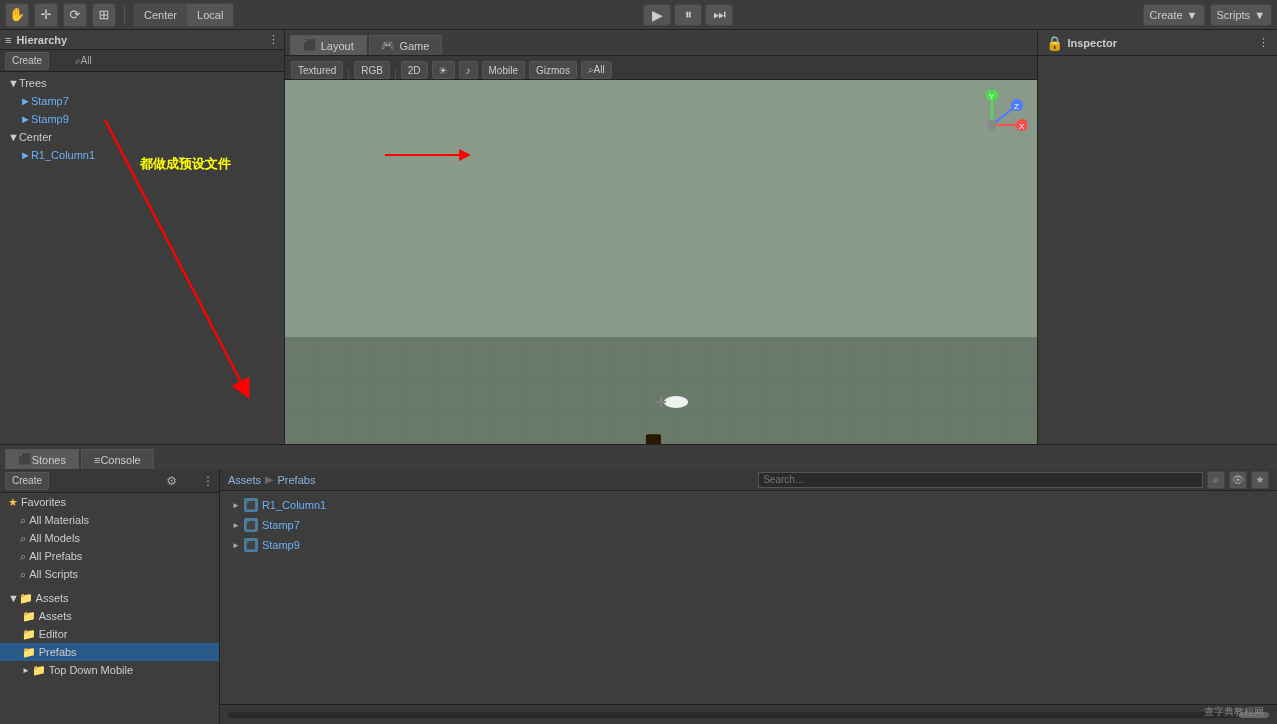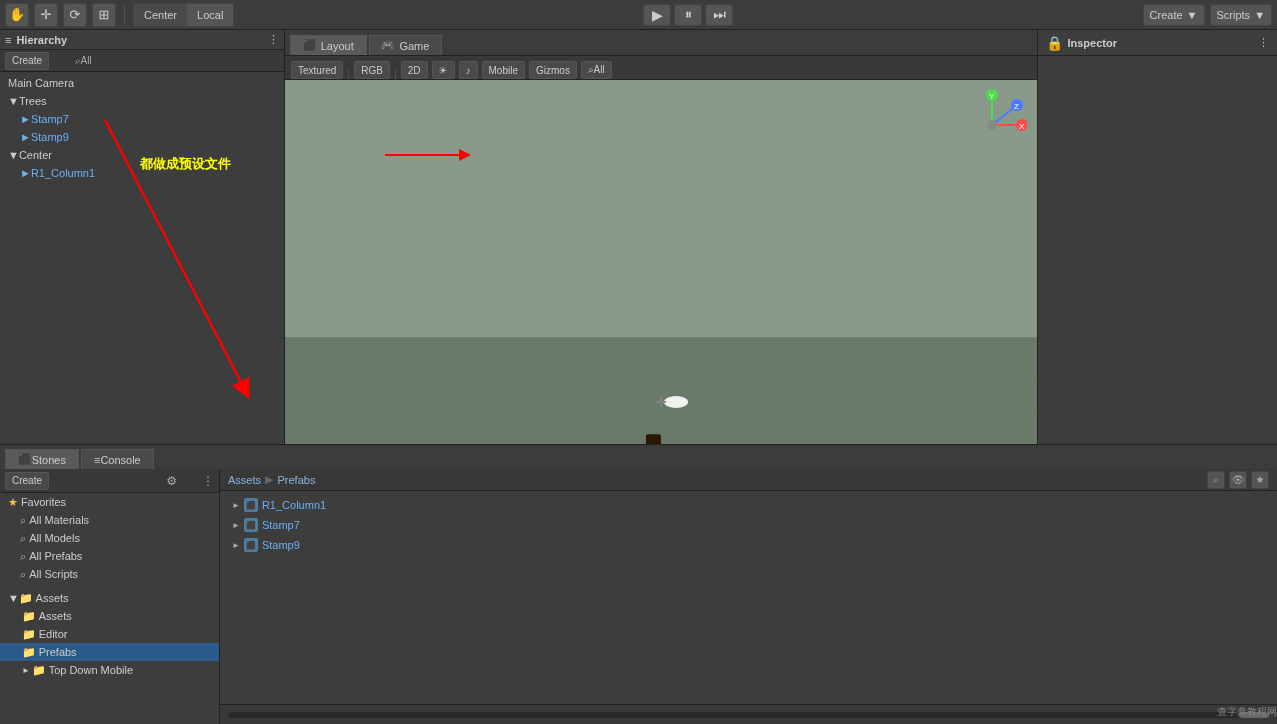--- a/index.html
+++ b/index.html
@@ -130,21 +130,21 @@
       display: flex; flex-direction: column; flex-shrink: 0;
     }
     .inspector-header {
       height: 26px; background: #3d3d3d; border-bottom: 1px solid #222;
       display: flex; align-items: center; padding: 0 8px;
     }
     .inspector-content { flex: 1; padding: 4px; }
 
     
     .watermark {
-      position: absolute; bottom: 5px; right: 0; color: #888; font-size: 10px;
+      position: absolute; bottom: 5px; right: 13px; color: #888; font-size: 10px;
     }
 
     .search-bar {
       flex: 1; height: 16px; background: #2a2a2a; border: 1px solid #555;
       color: #ccc; padding: 0 4px; font-size: 10px;
     }
     .small-icon-btn {
       width: 18px; height: 18px; background: #555; border: 1px solid #444;
       color: #aaa; cursor: pointer; display: flex; align-items: center; justify-content: center;
       font-size: 10px; border-radius: 2px;
@@ -187,23 +187,20 @@
       <span>≡</span>
       <span class="panel-title">Hierarchy</span>
       <span style="flex:1"></span>
       <span style="cursor:pointer">⋮</span>
     </div>
     <div class="panel-toolbar">
       <button class="scene-tool-btn">Create</button>
       <span style="color:#aaa;font-size:10px;margin-left:4px;">⌕All</span>
     </div>
     <div class="hierarchy-content">
-      <div class="h-item">
-        <span>Main Camera</span>
-      </div>
       <div class="h-item">
         <span>▼ </span>
         <span>Trees</span>
       </div>
       <div class="h-item blue-text" style="padding-left:20px;">
         <span>► </span>
         <span>Stamp7</span>
       </div>
       <div class="h-item blue-text" style="padding-left:20px;">
         <span>► </span>
@@ -408,20 +405,21 @@
       </div>
     </div>
 
     <div style="flex:1;display:flex;flex-direction:column;background:#3d3d3d;">
 
       <div style="height:22px;background:#383838;border-bottom:1px solid #222;display:flex;align-items:center;padding:0 8px;gap:4px;">
         <span class="breadcrumb-link">Assets</span>
         <span style="color:#666">▶</span>
         <span class="breadcrumb-link">Prefabs</span>
         <span style="flex:1"></span>
+        <input class="search-bar" type="text" placeholder="Search..." style="">
         <div class="small-icon-btn">⌕</div>
         <div class="small-icon-btn">👁</div>
         <div class="small-icon-btn">★</div>
       </div>
 
       <div class="prefab-list">
         <div class="prefab-item">
           <span style="font-size:8px;color:#aaa;">►</span>
           <div class="prefab-cube">⬛</div>
           <span class="prefab-name">R1_Column1</span>

